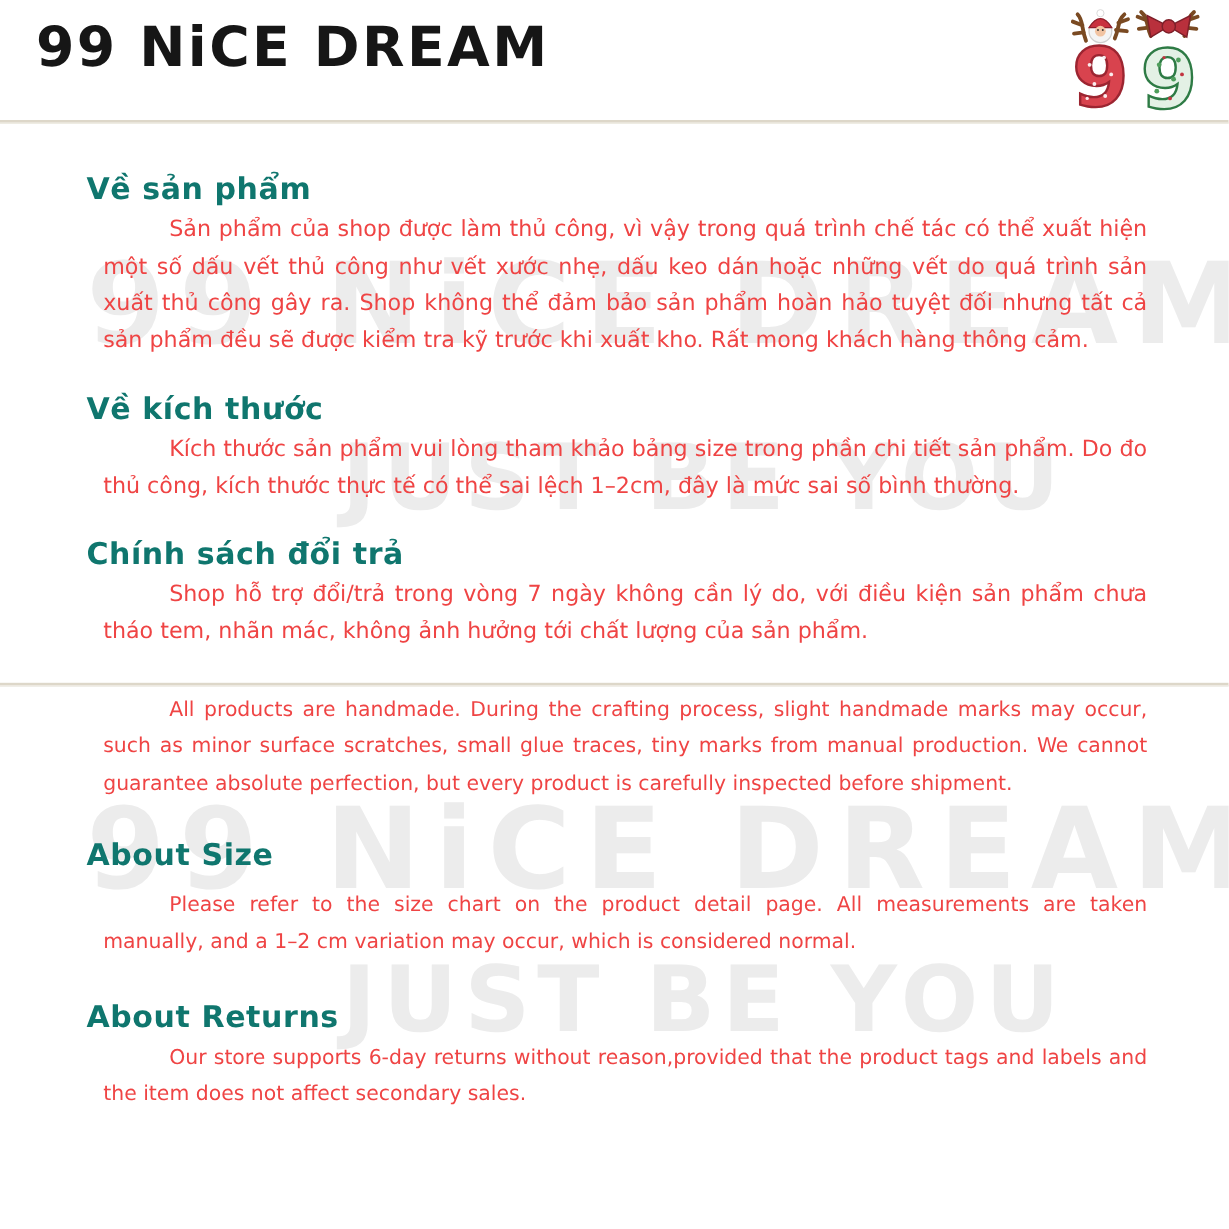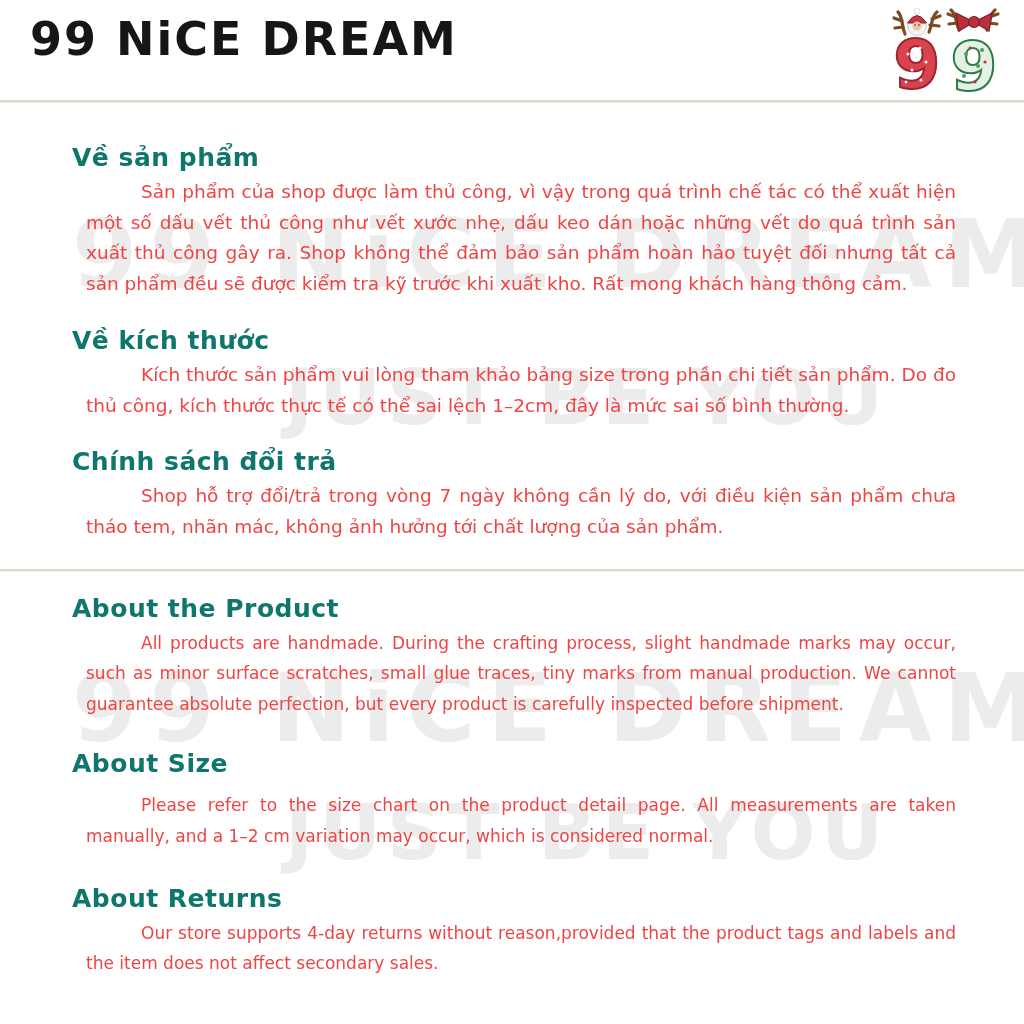--- a/index.html
+++ b/index.html
@@ -165,26 +165,25 @@
     <section class="sec sec-3">
       <h2>Chính sách đổi trả</h2>
       <p>Shop hỗ trợ đổi/trả trong vòng 7 ngày không cần lý do, với điều kiện sản phẩm chưa tháo tem, nhãn mác, không ảnh hưởng tới chất lượng của sản phẩm.</p>
     </section>
   </main>
 
   <div class="divider divider-2"></div>
 
   <main class="content content-en">
     <section class="sec sec-1">
-      <h2>About the Product</h2>
       <p>All products are handmade. During the crafting process, slight handmade marks may occur, such as minor surface scratches, small glue traces, tiny marks from manual production. We cannot guarantee absolute perfection, but every product is carefully inspected before shipment.</p>
     </section>
     <section class="sec sec-2">
       <h2>About Size</h2>
       <p>Please refer to the size chart on the product detail page. All measurements are taken manually, and a 1–2 cm variation may occur, which is considered normal.</p>
     </section>
     <section class="sec sec-3">
       <h2>About Returns</h2>
-      <p>Our store supports 4-day returns without reason,provided that the product tags and labels and the item does not affect secondary sales.</p>
+      <p>Our store supports 6-day returns without reason,provided that the product tags and labels and the item does not affect secondary sales.</p>
     </section>
   </main>
 
 </div>
 
 </body></html>

